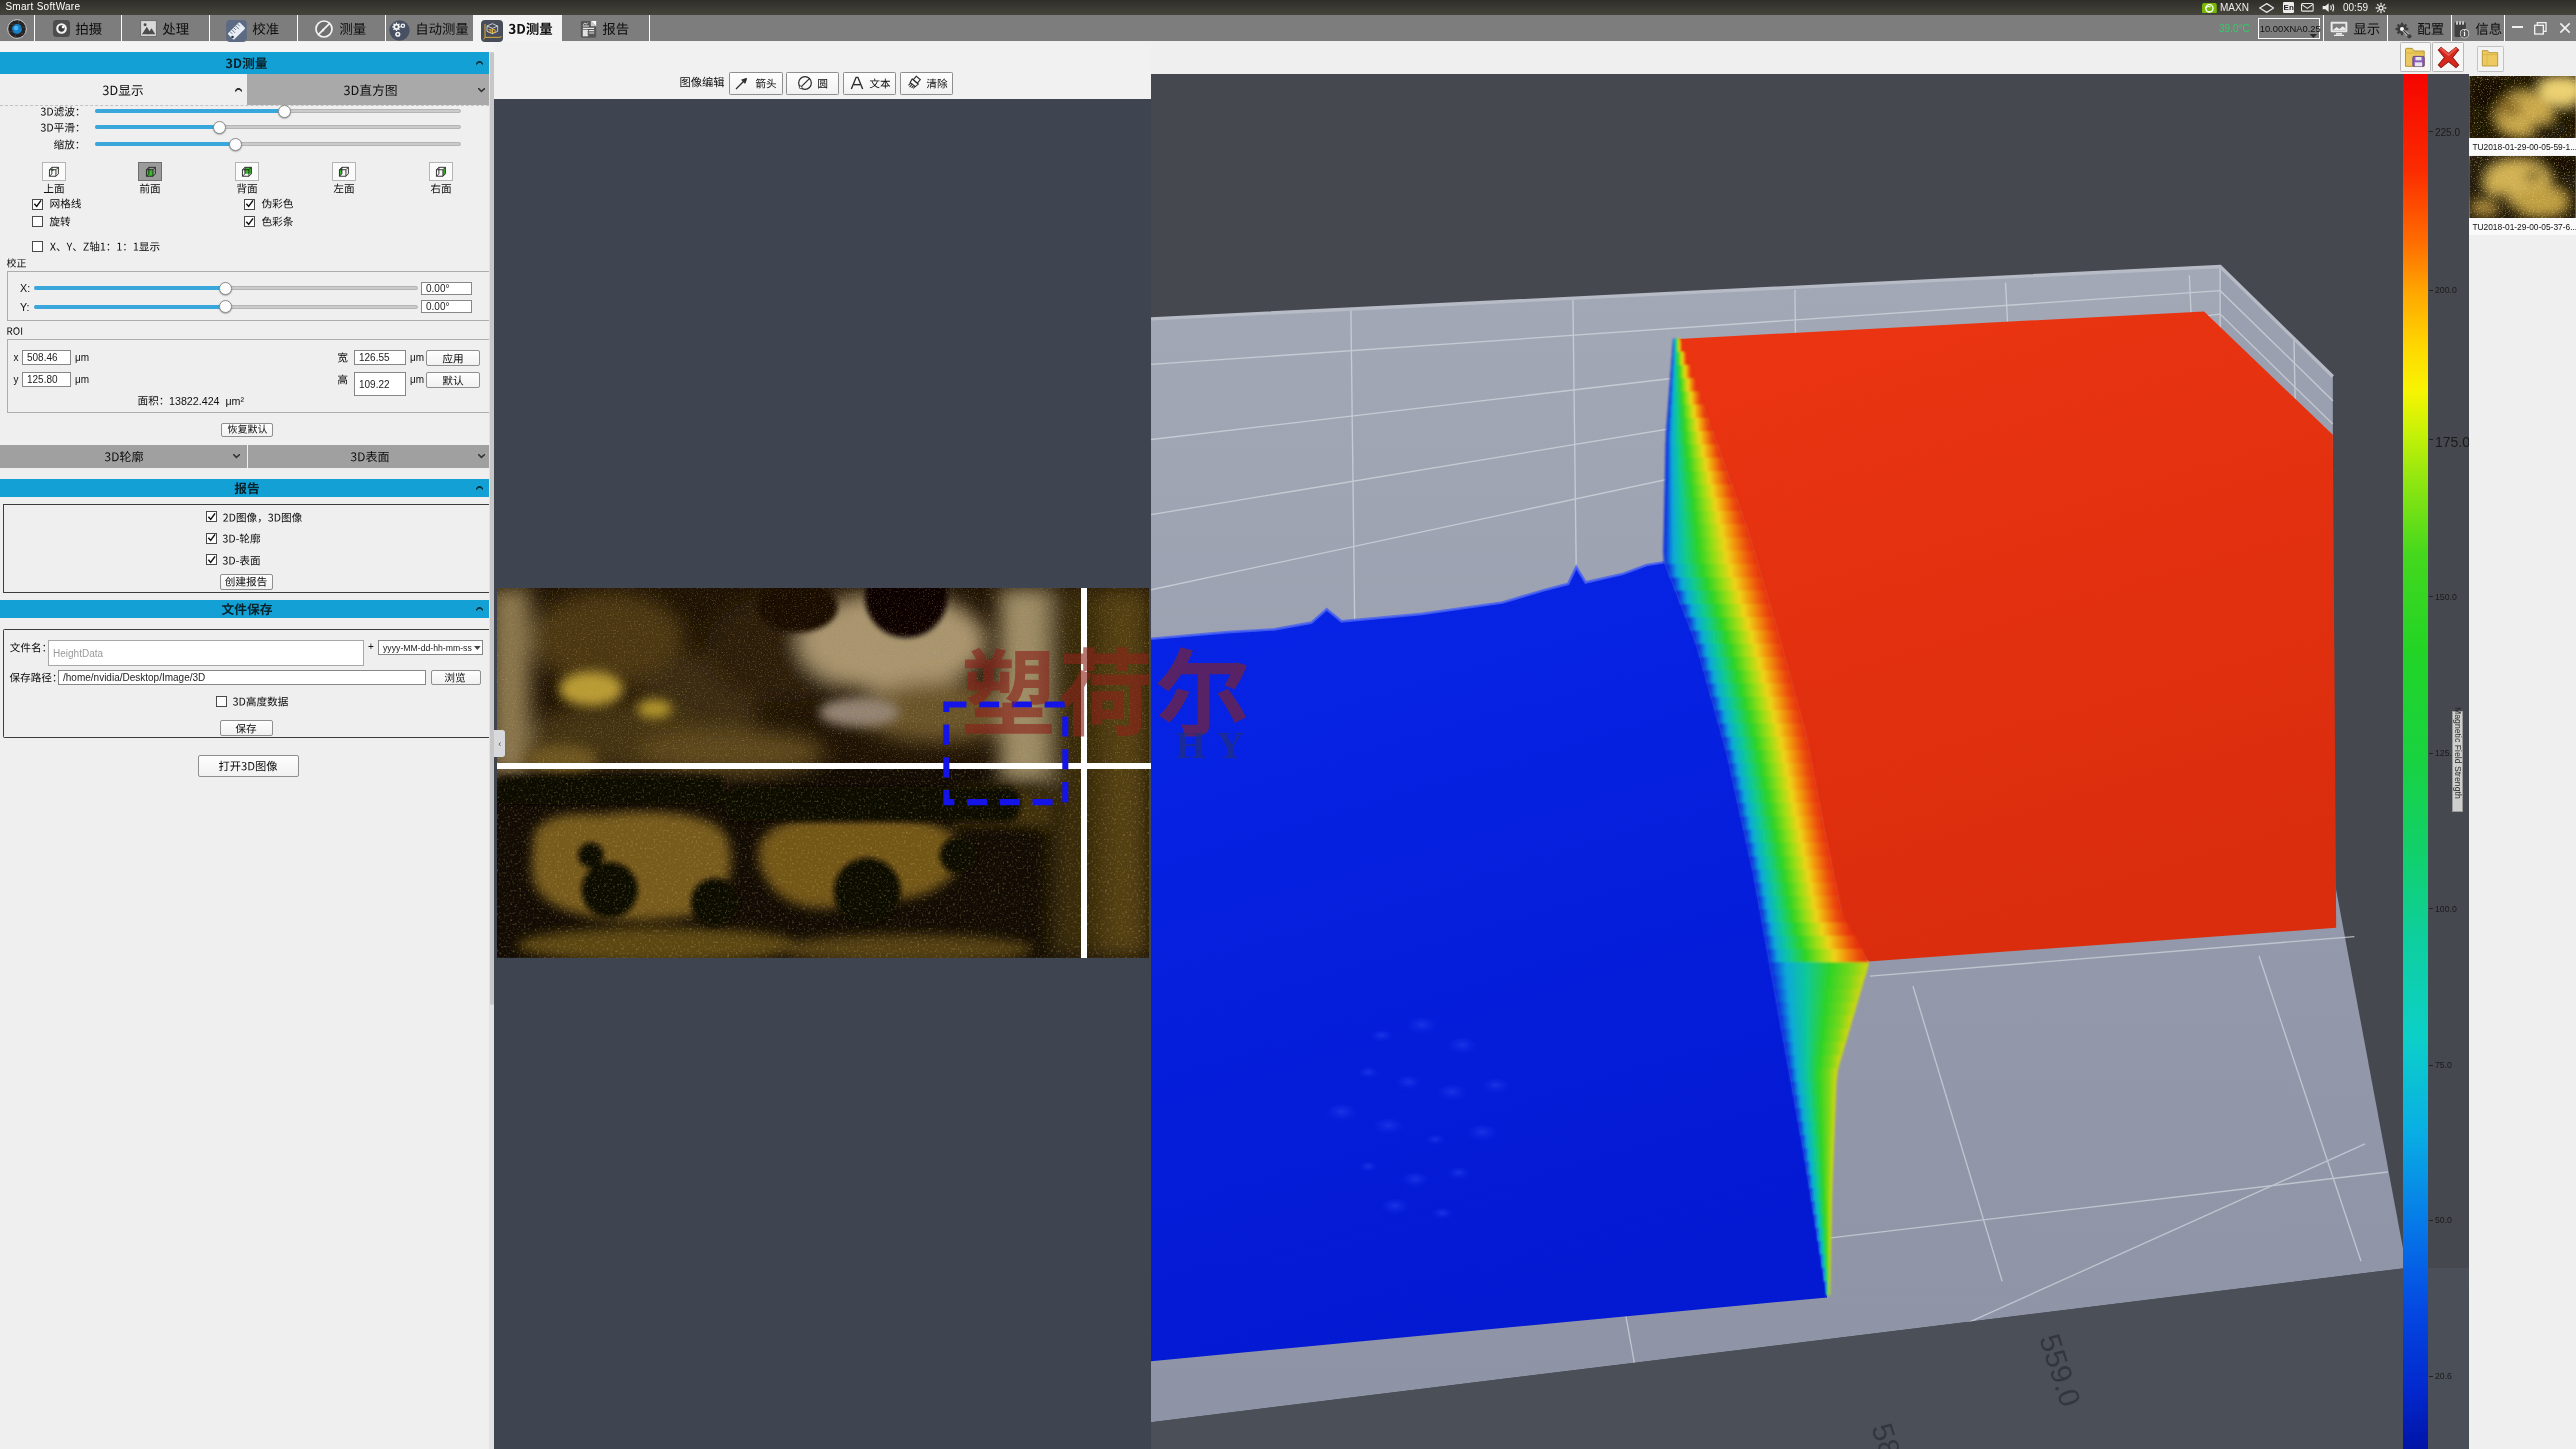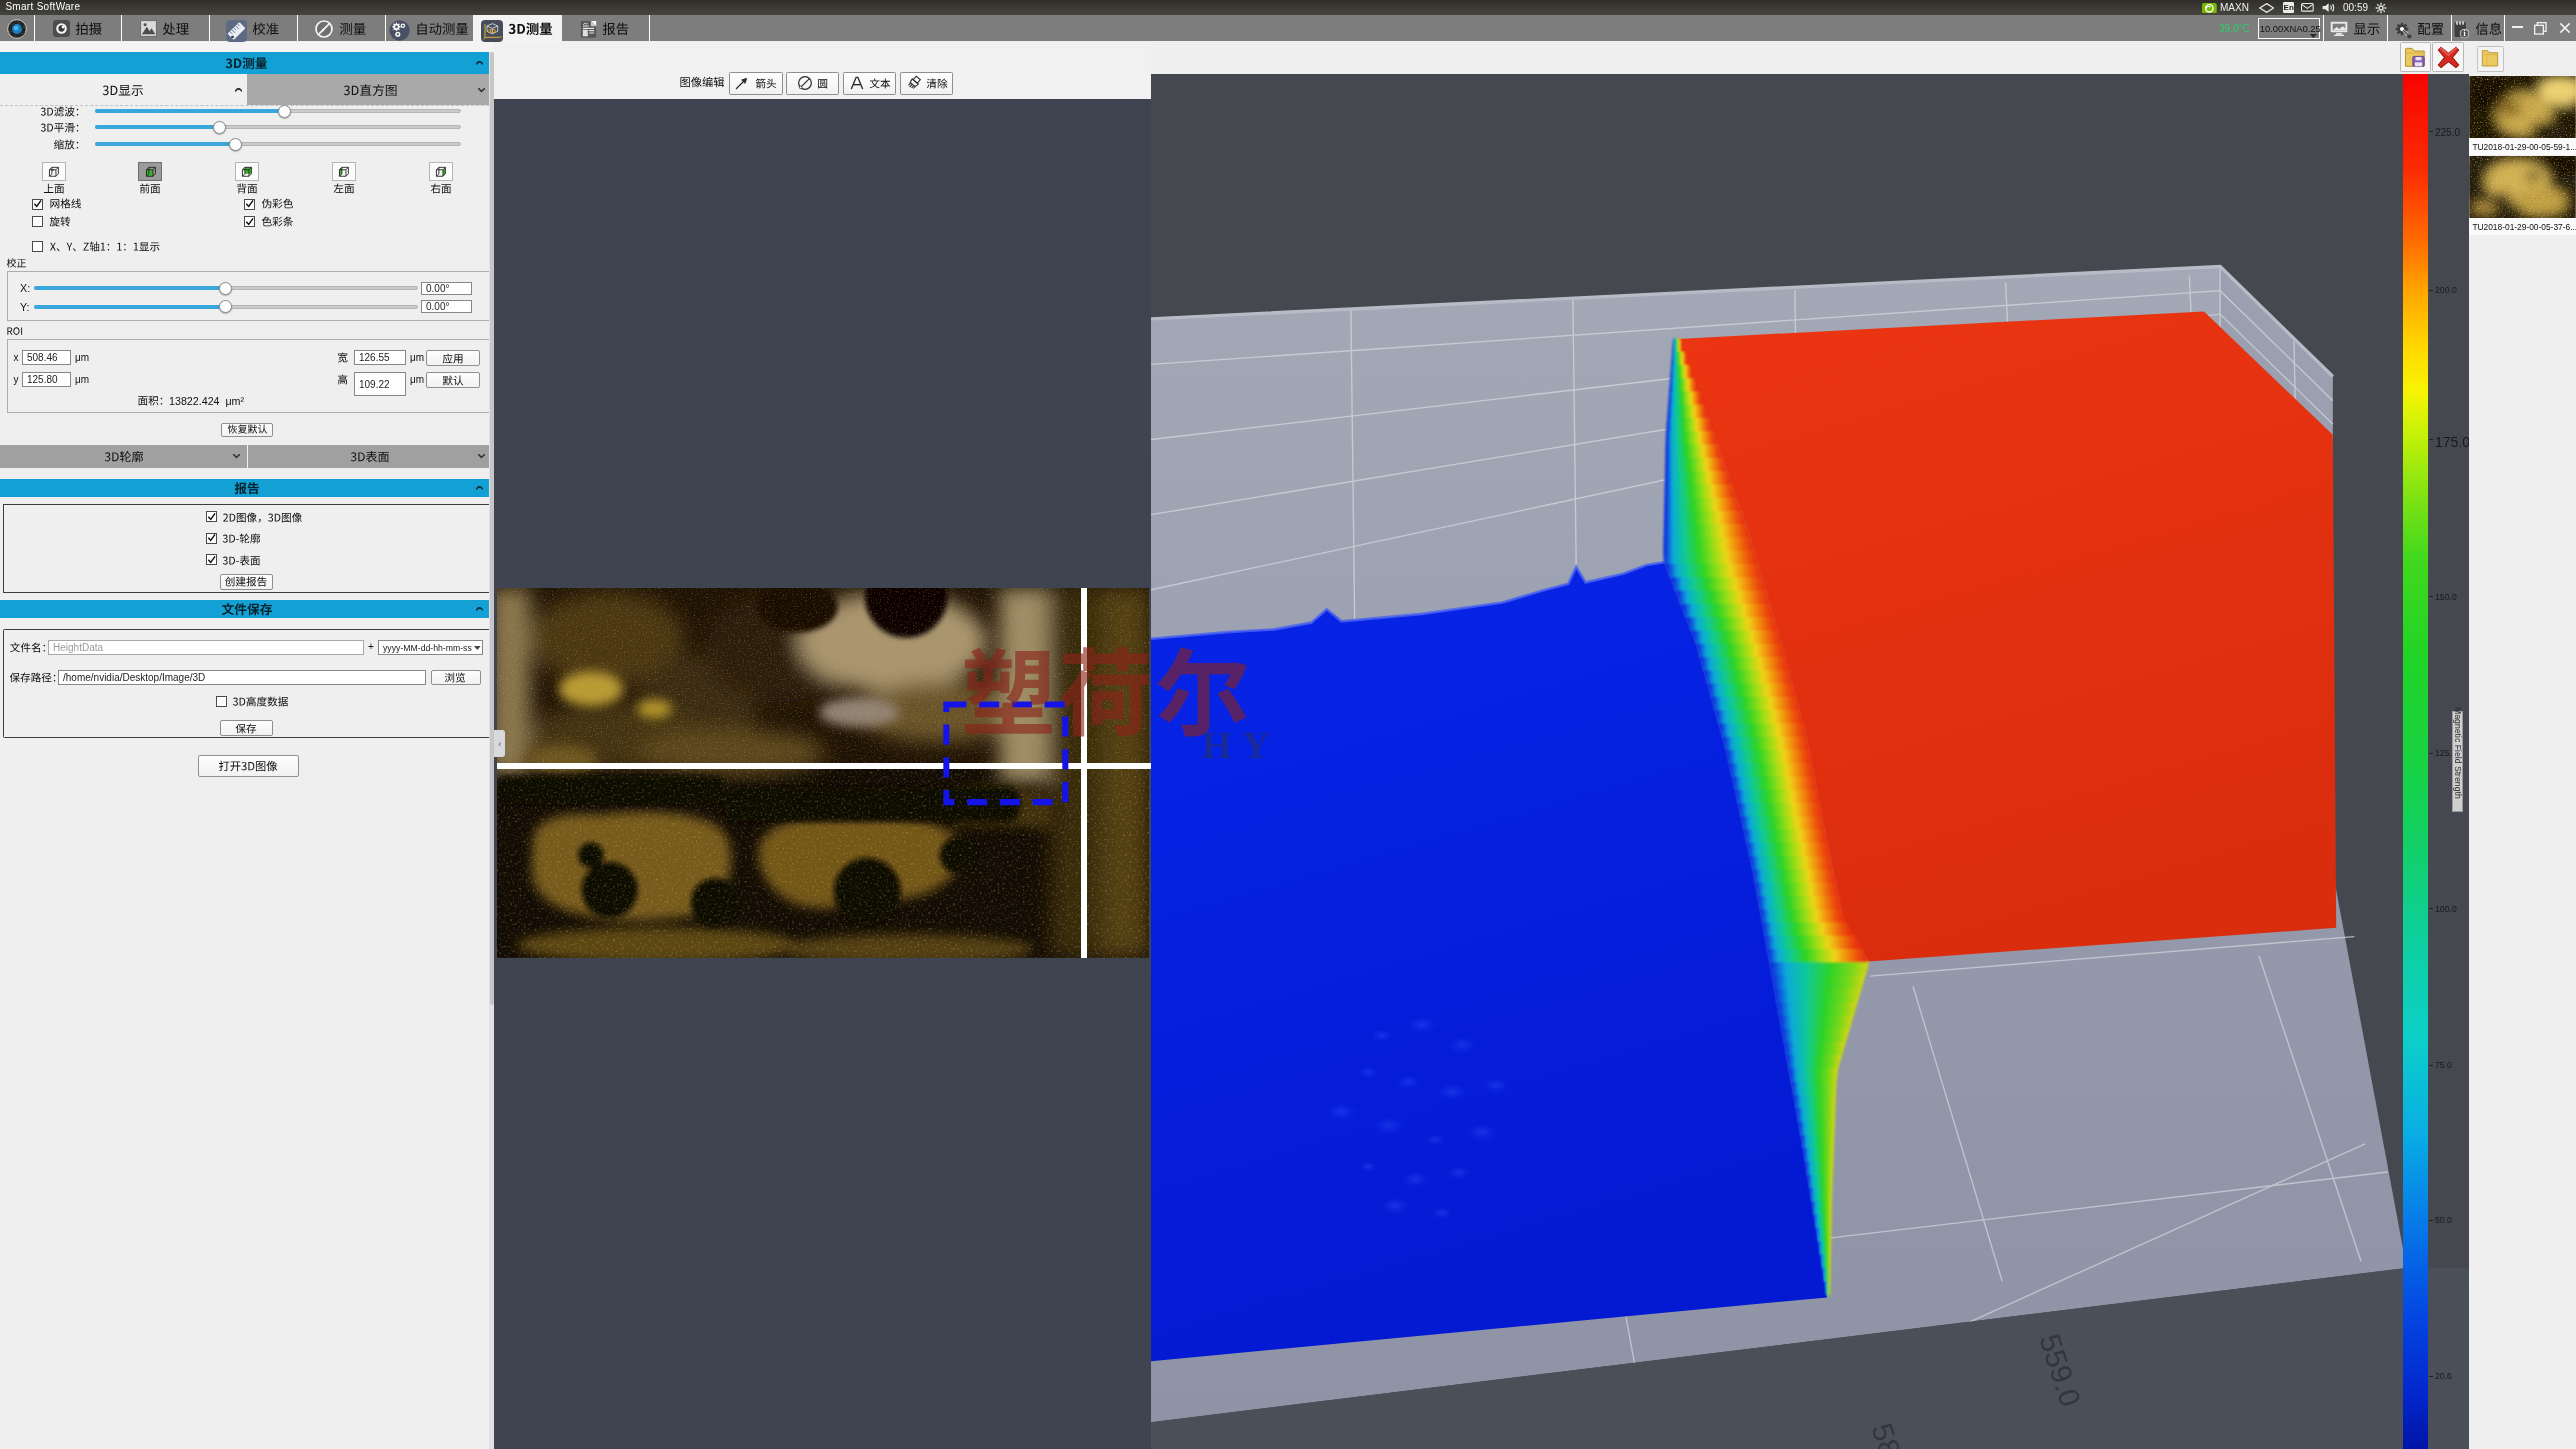--- a/index.html
+++ b/index.html
@@ -615,21 +615,21 @@
   </svg>
 <div class="abs" style="left:3.4px;top:629px;width:490px;height:109px;border:1.3px solid #3c3c3c;border-radius:1.3px"></div>
 <svg class="abs" style="left:8px;top:639px;overflow:visible" width="46" height="17" viewBox="0 0 68 25.5938">
     <g fill="#111" transform="translate(0,18.88)">
       <path transform="translate(2.00,0) scale(0.016000,-0.016000)" d="M423 823C453 774 485 707 497 666L580 693C566 734 531 799 501 847ZM50 664V590H206C265 438 344 307 447 200C337 108 202 40 36 -7C51 -25 75 -60 83 -78C250 -24 389 48 502 146C615 46 751 -28 915 -73C928 -52 950 -20 967 -4C807 36 671 107 560 201C661 304 738 432 796 590H954V664ZM504 253C410 348 336 462 284 590H711C661 455 592 344 504 253Z"></path>
       <path transform="translate(18.00,0) scale(0.016000,-0.016000)" d="M317 341V268H604V-80H679V268H953V341H679V562H909V635H679V828H604V635H470C483 680 494 728 504 775L432 790C409 659 367 530 309 447C327 438 359 420 373 409C400 451 425 504 446 562H604V341ZM268 836C214 685 126 535 32 437C45 420 67 381 75 363C107 397 137 437 167 480V-78H239V597C277 667 311 741 339 815Z"></path>
       <path transform="translate(34.00,0) scale(0.016000,-0.016000)" d="M263 529C314 494 373 446 417 406C300 344 171 299 47 273C61 256 79 224 86 204C141 217 197 233 252 253V-79H327V-27H773V-79H849V340H451C617 429 762 553 844 713L794 744L781 740H427C451 768 473 797 492 826L406 843C347 747 233 636 69 559C87 546 111 519 122 501C217 550 296 609 361 671H733C674 583 587 508 487 445C440 486 374 536 321 572ZM773 42H327V271H773Z"></path>
       <path transform="translate(50.00,0) scale(0.016000,-0.016000)" d="M250 486C290 486 326 515 326 560C326 606 290 636 250 636C210 636 174 606 174 560C174 515 210 486 250 486ZM250 -4C290 -4 326 26 326 71C326 117 290 146 250 146C210 146 174 117 174 71C174 26 210 -4 250 -4Z"></path>
     </g>
   </svg>
-<div class="inp" style="left:48px;top:640px;width:316px;height:15px;color:#9a9a9a;border-color:#a8a8a8">HeightData</div>
+<div class="inp" style="left:48px;top:640px;width:316px;height:26px;color:#9a9a9a;border-color:#a8a8a8">HeightData</div>
 <div class="abs" style="left:368px;top:641px;color:#111;font-size:10px">+</div>
 <div class="inp" style="left:378px;top:640px;width:105px;height:15.4px;font-size:8.7px;white-space:nowrap">yyyy-MM-dd-hh-mm-ss</div>
 <svg class="abs" style="left:474px;top:646px" width="6.7" height="4.7" viewBox="0 0 10 7">
     <path d="M0 0 L5 6 L10 0 Z" fill="#444"></path>
   </svg>
 <svg class="abs" style="left:8px;top:669px;overflow:visible" width="56" height="17" viewBox="0 0 84 25.5938">
     <g fill="#111" transform="translate(0,18.88)">
       <path transform="translate(2.00,0) scale(0.016000,-0.016000)" d="M452 726H824V542H452ZM380 793V474H598V350H306V281H554C486 175 380 74 277 23C294 9 317 -18 329 -36C427 21 528 121 598 232V-80H673V235C740 125 836 20 928 -38C941 -19 964 7 981 22C884 74 782 175 718 281H954V350H673V474H899V793ZM277 837C219 686 123 537 23 441C36 424 58 384 65 367C102 404 138 448 173 496V-77H245V607C284 673 319 744 347 815Z"></path>
       <path transform="translate(18.00,0) scale(0.016000,-0.016000)" d="M613 349V266H335V196H613V10C613 -4 610 -8 592 -9C574 -10 514 -10 448 -8C458 -29 468 -58 471 -79C557 -79 613 -79 647 -68C680 -56 689 -35 689 9V196H957V266H689V324C762 370 840 432 894 492L846 529L831 525H420V456H761C718 416 663 375 613 349ZM385 840C373 797 359 753 342 709H63V637H311C246 499 153 370 31 284C43 267 61 235 69 216C112 247 152 282 188 320V-78H264V411C316 481 358 557 394 637H939V709H424C438 746 451 784 462 821Z"></path>
       <path transform="translate(34.00,0) scale(0.016000,-0.016000)" d="M156 732H345V556H156ZM38 42 51 -31C157 -6 301 29 438 64L431 131L299 100V279H405C419 265 433 244 441 229C461 238 481 247 501 258V-78H571V-41H823V-75H894V256L926 241C937 261 958 290 973 304C882 338 806 391 743 452C807 527 858 616 891 720L844 741L830 738H636C648 766 658 794 668 823L597 841C559 720 493 606 414 532V798H89V490H231V84L153 66V396H89V52ZM571 25V218H823V25ZM797 672C771 610 736 554 695 504C653 553 620 605 596 655L605 672ZM546 283C599 316 651 355 697 402C740 358 789 317 845 283ZM650 454C583 386 504 333 424 298V346H299V490H414V522C431 510 456 489 467 477C499 509 530 548 558 592C583 547 613 500 650 454Z"></path>
@@ -1696,21 +1696,21 @@
       <polygon points="2718.6,1909.4 2728.9,1909.4 2728.5,1930.8 2721.9,1930.8" fill="url(#cg71)"></polygon>
     </g>
   </svg>
 <svg class="abs" style="left:953px;top:616px;overflow:visible" width="305" height="152" viewBox="0 0 454.688 227.188">
     <g opacity="0.62" fill="#8b231a" transform="translate(0,167.56)">
       <path transform="translate(11.36,0) scale(0.142000,-0.142000)" d="M70 592V396H198C173 366 132 339 65 316C86 299 124 257 137 234C243 273 296 332 321 396H412V370H509V593H412V491H340L341 514V629H534V723H424L476 813L374 843C362 807 339 758 319 723H224L262 742C248 772 218 815 192 846L107 806C126 782 147 749 161 723H42V629H234V518L233 491H164V592ZM817 717V658H677V717ZM435 269V216H146V115H435V44H44V-59H956V44H559V115H856V216H559V259L568 252C614 298 642 359 657 422H817V365C817 354 813 350 800 349C789 349 749 349 713 351C726 322 741 277 745 246C808 246 853 247 887 264C920 282 929 311 929 363V812H571V611C571 516 562 395 474 309C493 301 522 284 545 269ZM817 571V510H672C674 531 676 551 676 571Z"></path>
       <path transform="translate(156.36,0) scale(0.142000,-0.142000)" d="M356 565V454H755V45C755 30 749 26 730 25C712 25 647 25 588 27C605 -4 624 -52 630 -84C714 -84 775 -83 818 -65C860 -49 874 -18 874 43V454H955V565ZM616 850V784H384V850H265V784H56V676H265V603L238 612C191 503 109 397 25 330C47 303 85 243 97 217C117 235 138 255 158 277V-89H275V431C305 477 331 526 353 574L268 602H384V676H616V602H735V676H950V784H735V850ZM356 389V37H466V94H689V389ZM466 291H579V192H466Z"></path>
       <path transform="translate(301.36,0) scale(0.142000,-0.142000)" d="M233 417C192 309 119 199 39 133C70 116 124 78 150 56C228 133 310 258 361 383ZM657 365C725 267 806 136 838 55L959 113C922 196 836 321 768 414ZM269 851C216 704 124 556 22 467C55 449 112 409 138 386C184 435 231 497 275 567H449V57C449 40 442 35 423 35C403 35 334 35 274 38C291 3 310 -52 315 -88C404 -88 471 -85 515 -66C559 -47 573 -13 573 55V567H792C773 524 751 483 730 452L837 409C883 472 932 569 966 659L871 690L850 684H341C363 727 383 772 400 816Z"></path>
     </g>
   </svg>
-<div class="abs" style="left:1202px;top:723px;color:#22307e;opacity:.7;font-family:'Liberation Serif',serif;font-weight:bold;font-size:38px;letter-spacing:10.7px">HY</div>
+<div class="abs" style="left:1176px;top:723px;color:#22307e;opacity:.7;font-family:'Liberation Serif',serif;font-weight:bold;font-size:38px;letter-spacing:10.7px">HY</div>
 <div class="abs" style="left:2403px;top:74px;width:25px;height:1375px;background:linear-gradient(#f60400 0%,#fb2c00 7%,#ff6a00 12%,#ffa800 16%,#ffd900 20%,#f8f402 23%,#c8f207 26%,#8ae511 30%,#44d81d 35%,#22d426 42%,#18d241 50%,#11d06e 57%,#0ecf9f 63%,#0cd0c8 70%,#09aee4 77%,#0676e8 84%,#0448e2 90%,#0227cc 96%,#0114a6 100%)"></div>
 <div class="abs" style="left:2429px;top:131px;width:4px;height:1.3px;background:#222"></div>
 <div class="abs" style="left:2435px;top:127px;color:#1a1a1a;font-size:10px">225.0</div>
 <div class="abs" style="left:2429px;top:290px;width:4px;height:1.3px;background:#222"></div>
 <div class="abs" style="left:2435px;top:285px;color:#1a1a1a;font-size:8.7px">200.0</div>
 <div class="abs" style="left:2429px;top:439px;width:4px;height:1.3px;background:#222"></div>
 <div class="abs" style="left:2435px;top:434px;color:#1a1a1a;font-size:14px">175.0</div>
 <div class="abs" style="left:2429px;top:596px;width:4px;height:1.3px;background:#222"></div>
 <div class="abs" style="left:2435px;top:592px;color:#1a1a1a;font-size:8.7px">150.0</div>
 <div class="abs" style="left:2429px;top:753px;width:4px;height:1.3px;background:#222"></div>

